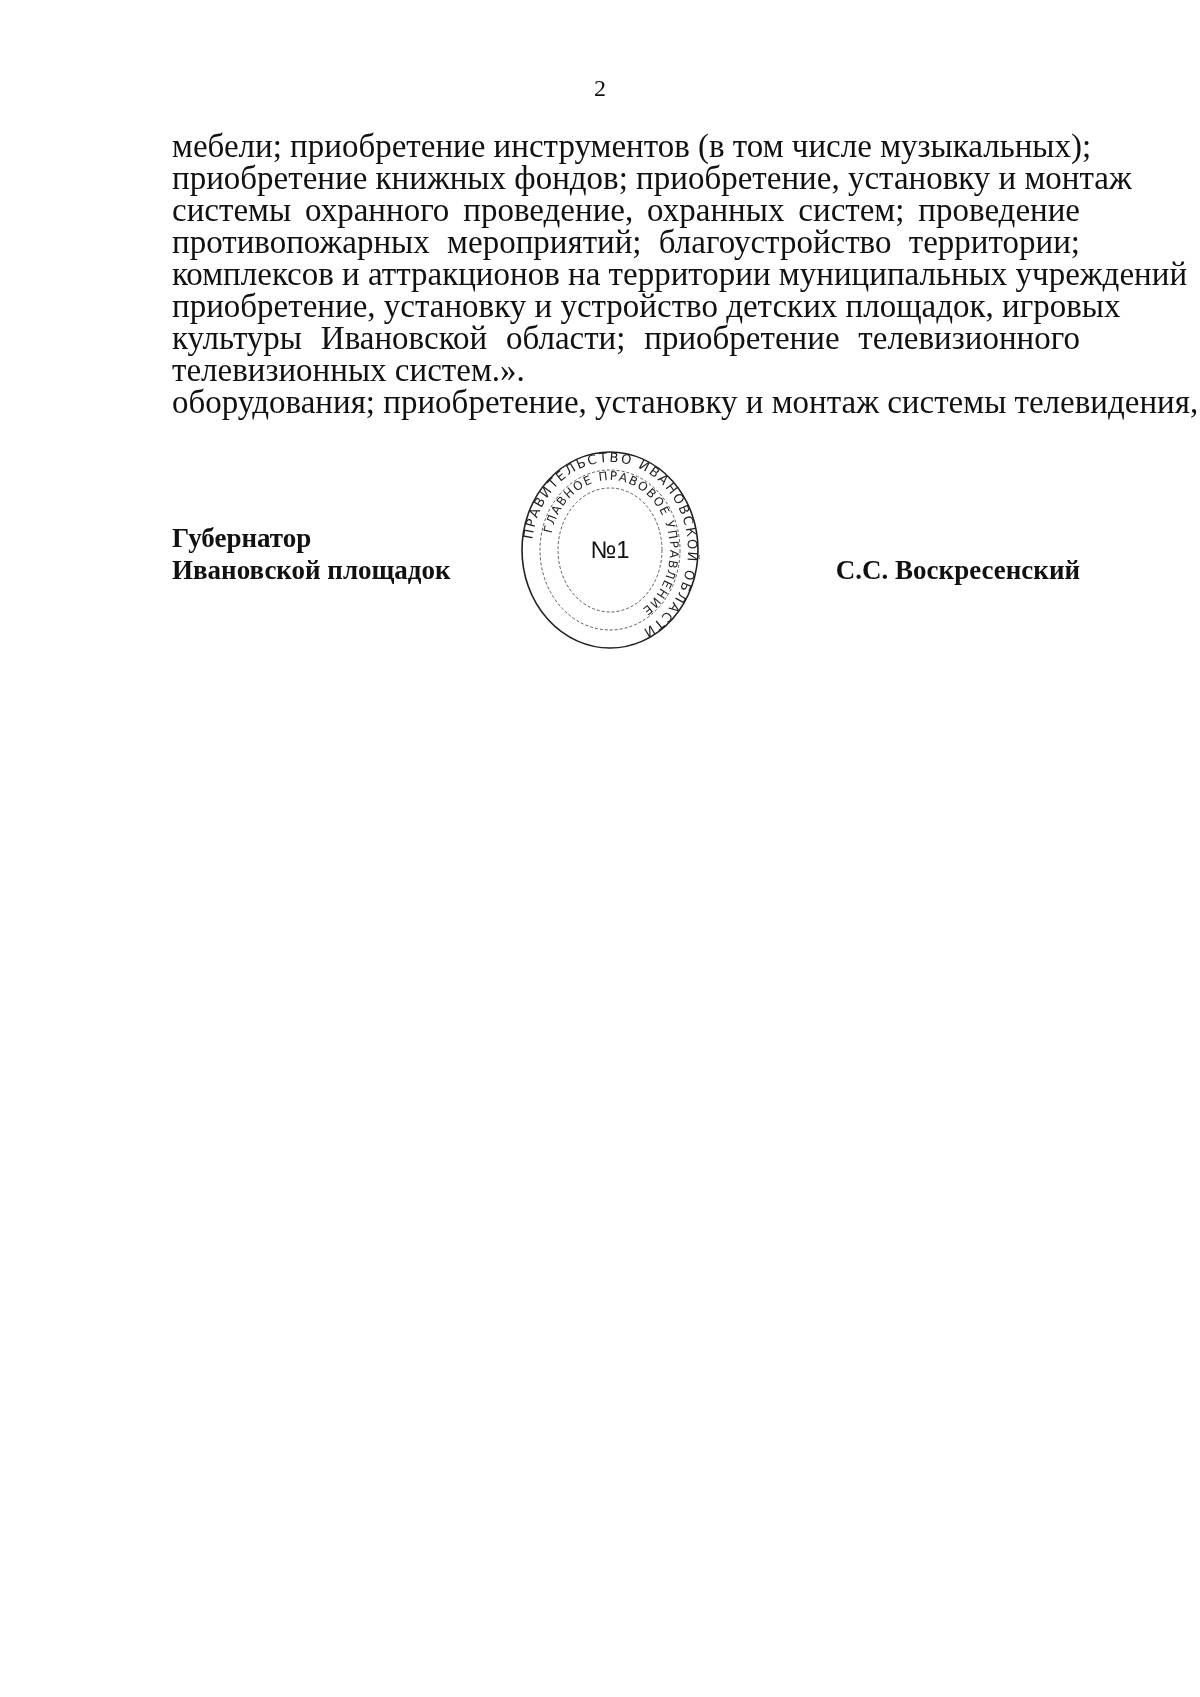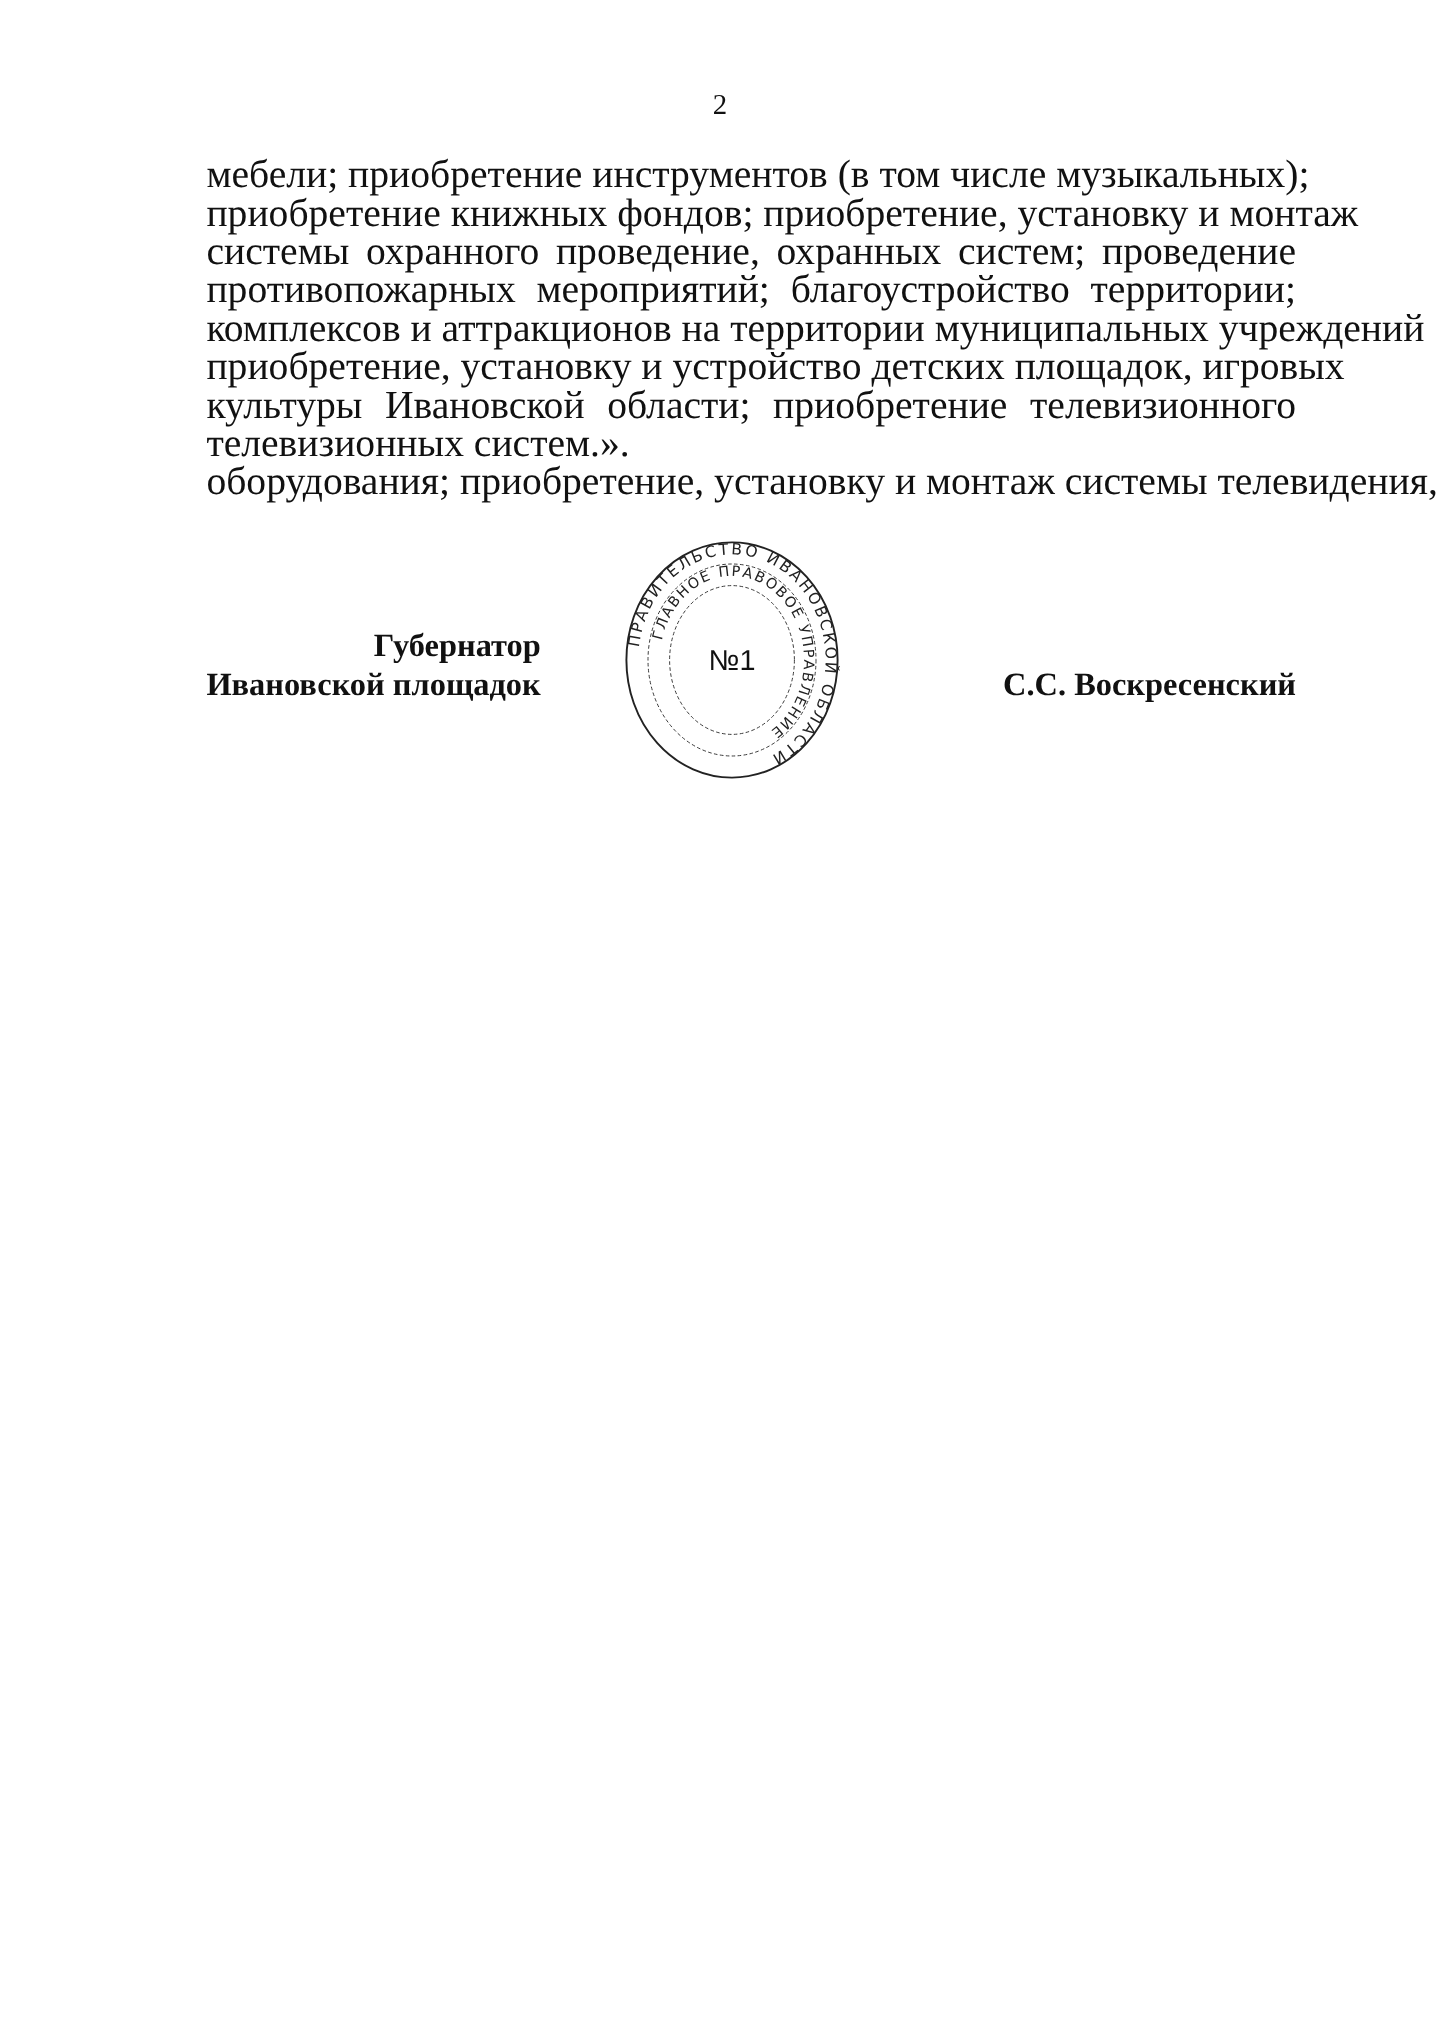--- a/index.html
+++ b/index.html
@@ -5,21 +5,21 @@
     html, body { margin: 0; padding: 0; background: #ffffff; }
     body { width: 1200px; height: 1697px; position: relative; overflow: hidden;
            font-family: "Liberation Serif", "DejaVu Serif", serif; color: #111; }
     .page-number { position: absolute; top: 74px; left: 0; width: 1200px; text-align: center;
                    font-size: 24px; line-height: 28px; }
     .body-text { position: absolute; top: 130px; left: 172px; width: 908px; }
     .line { font-size: 33px; line-height: 32px; height: 32px; white-space: nowrap;
             text-align: justify; text-align-last: justify; }
     .line.last { text-align-last: left; }
     .sig-left { position: absolute; top: 522px; left: 172px; font-weight: bold;
-                font-size: 27px; line-height: 32px; text-align: right; }
+                font-size: 27px; line-height: 32px; }
     .sig-right { position: absolute; top: 554px; right: 120px; font-weight: bold;
                  font-size: 27px; line-height: 32px; margin-left: 40px; }
     .stamp { position: absolute; left: 520px; top: 450px; width: 180px; height: 200px; }
     .stamp svg { width: 100%; height: 100%; }
   </style>
 </head>
 <body>
 
 <div class="page-number">2</div>
 

